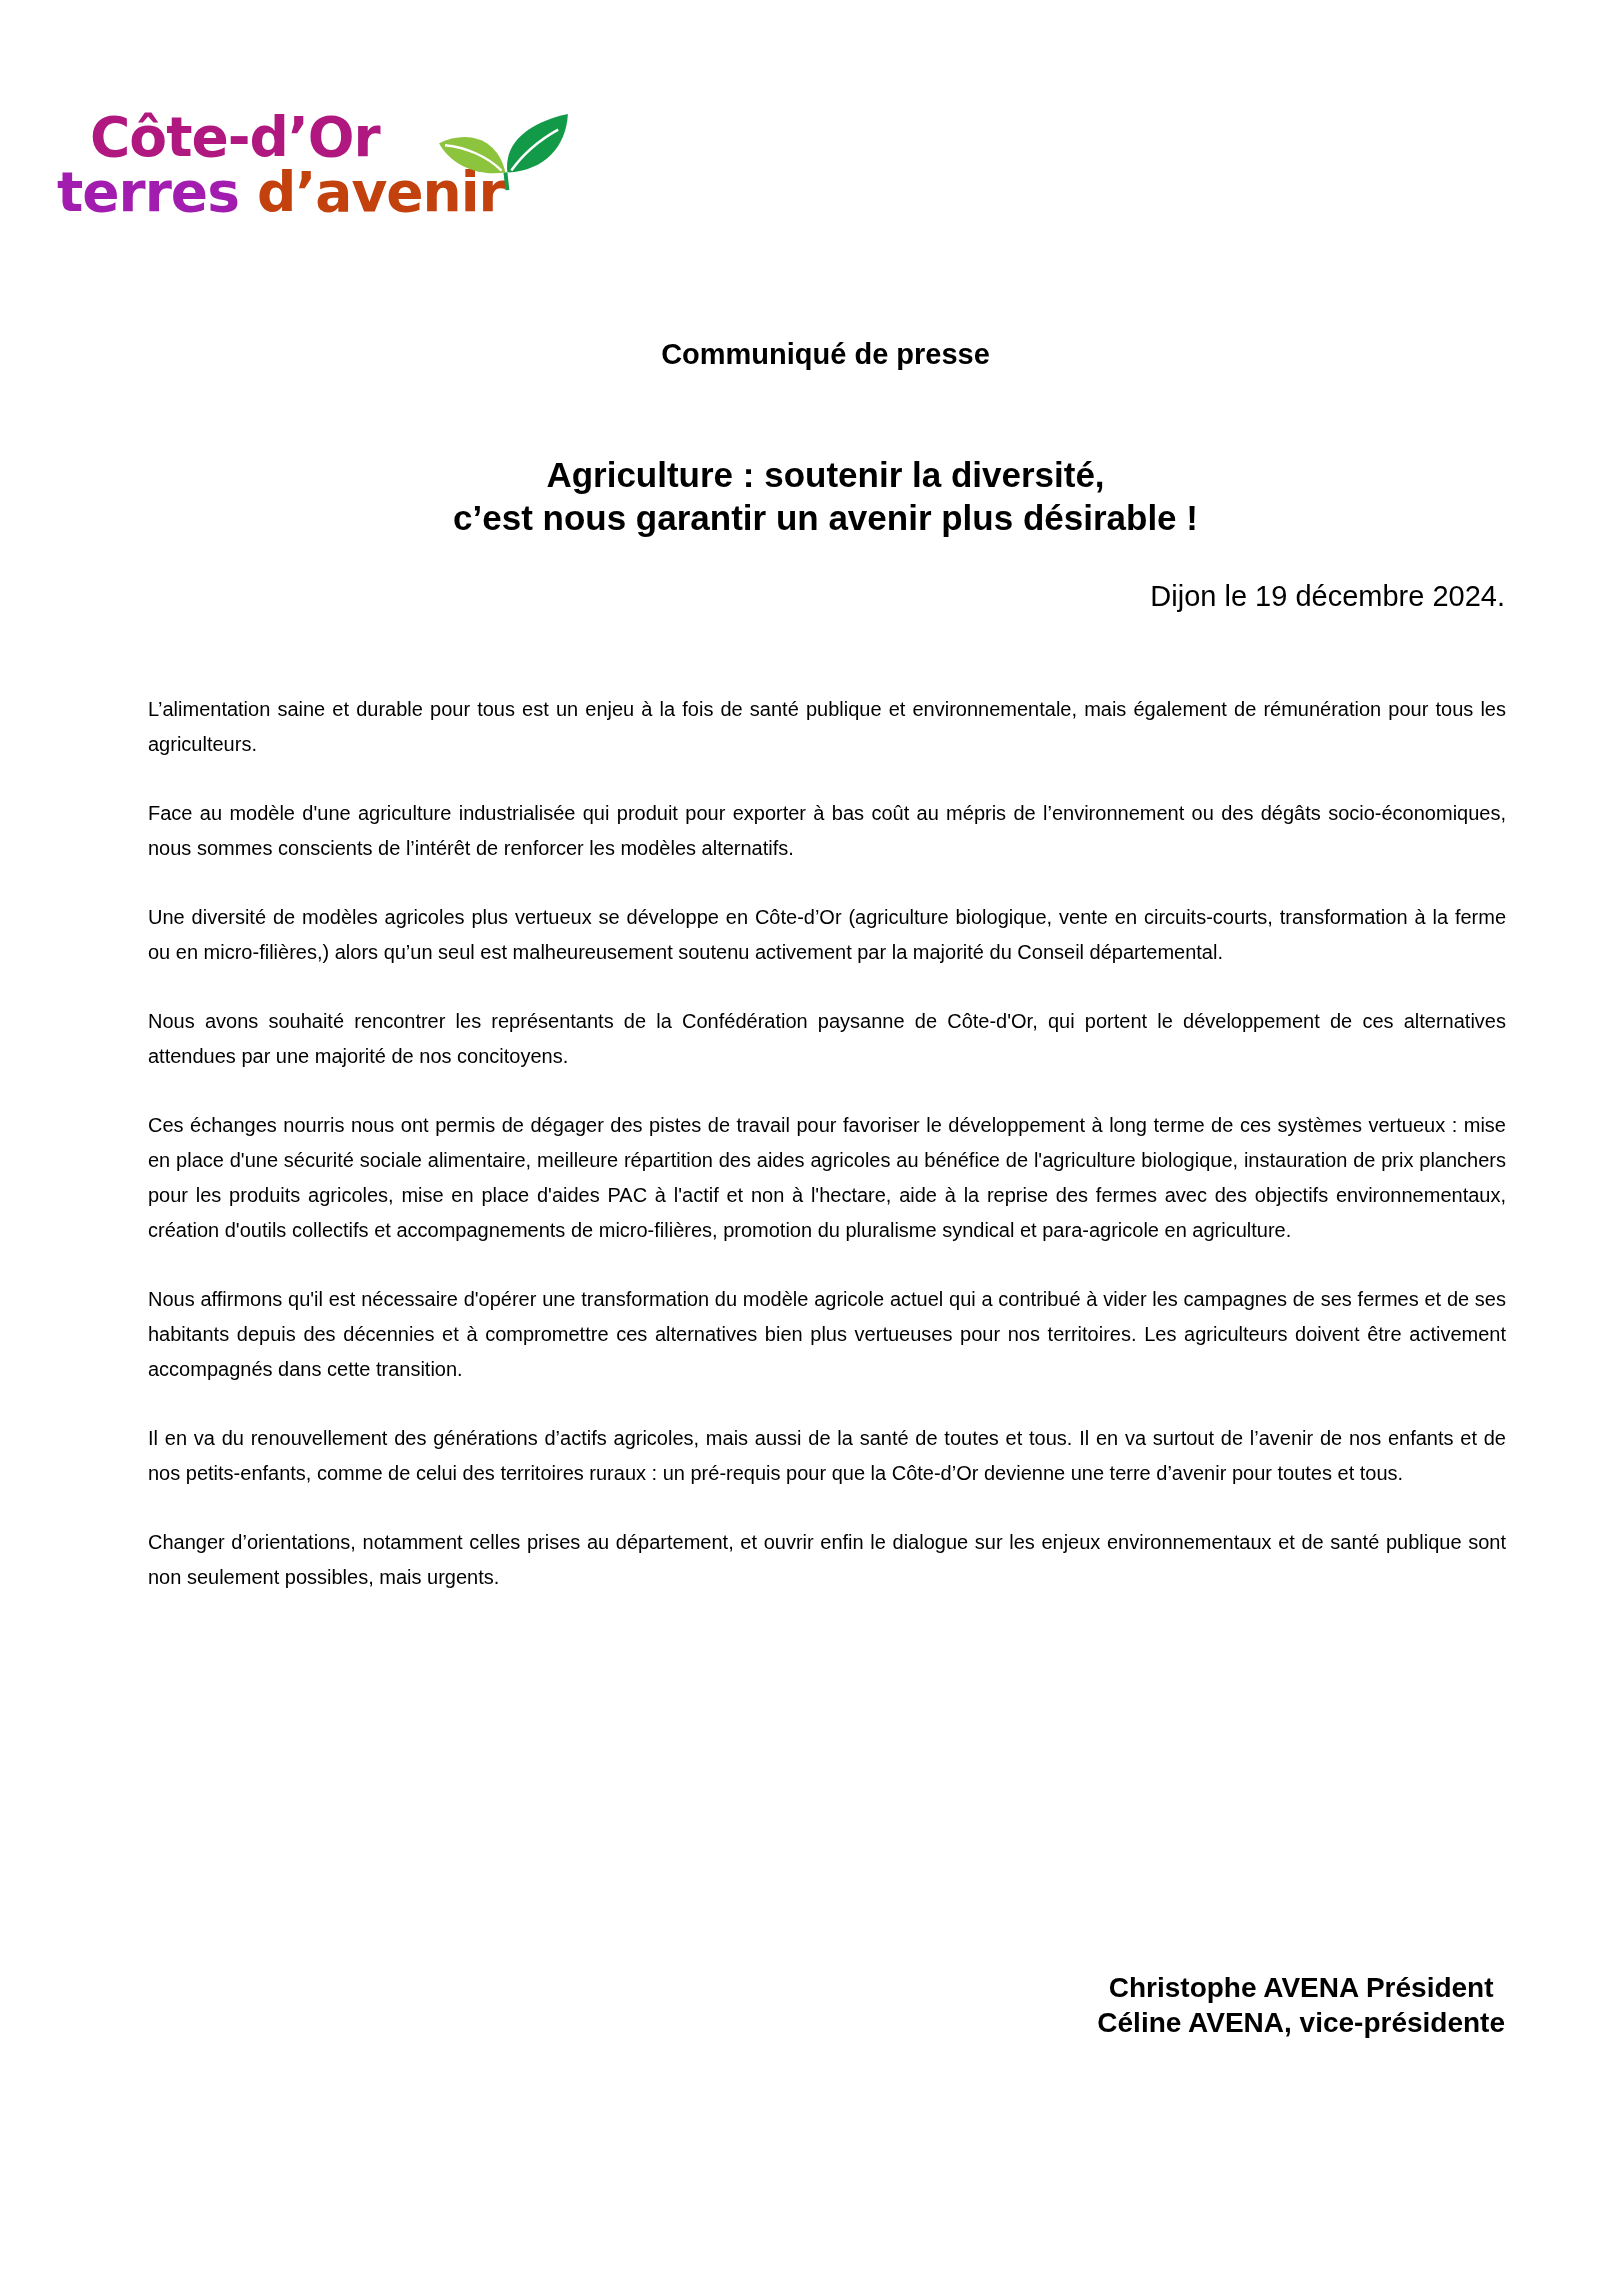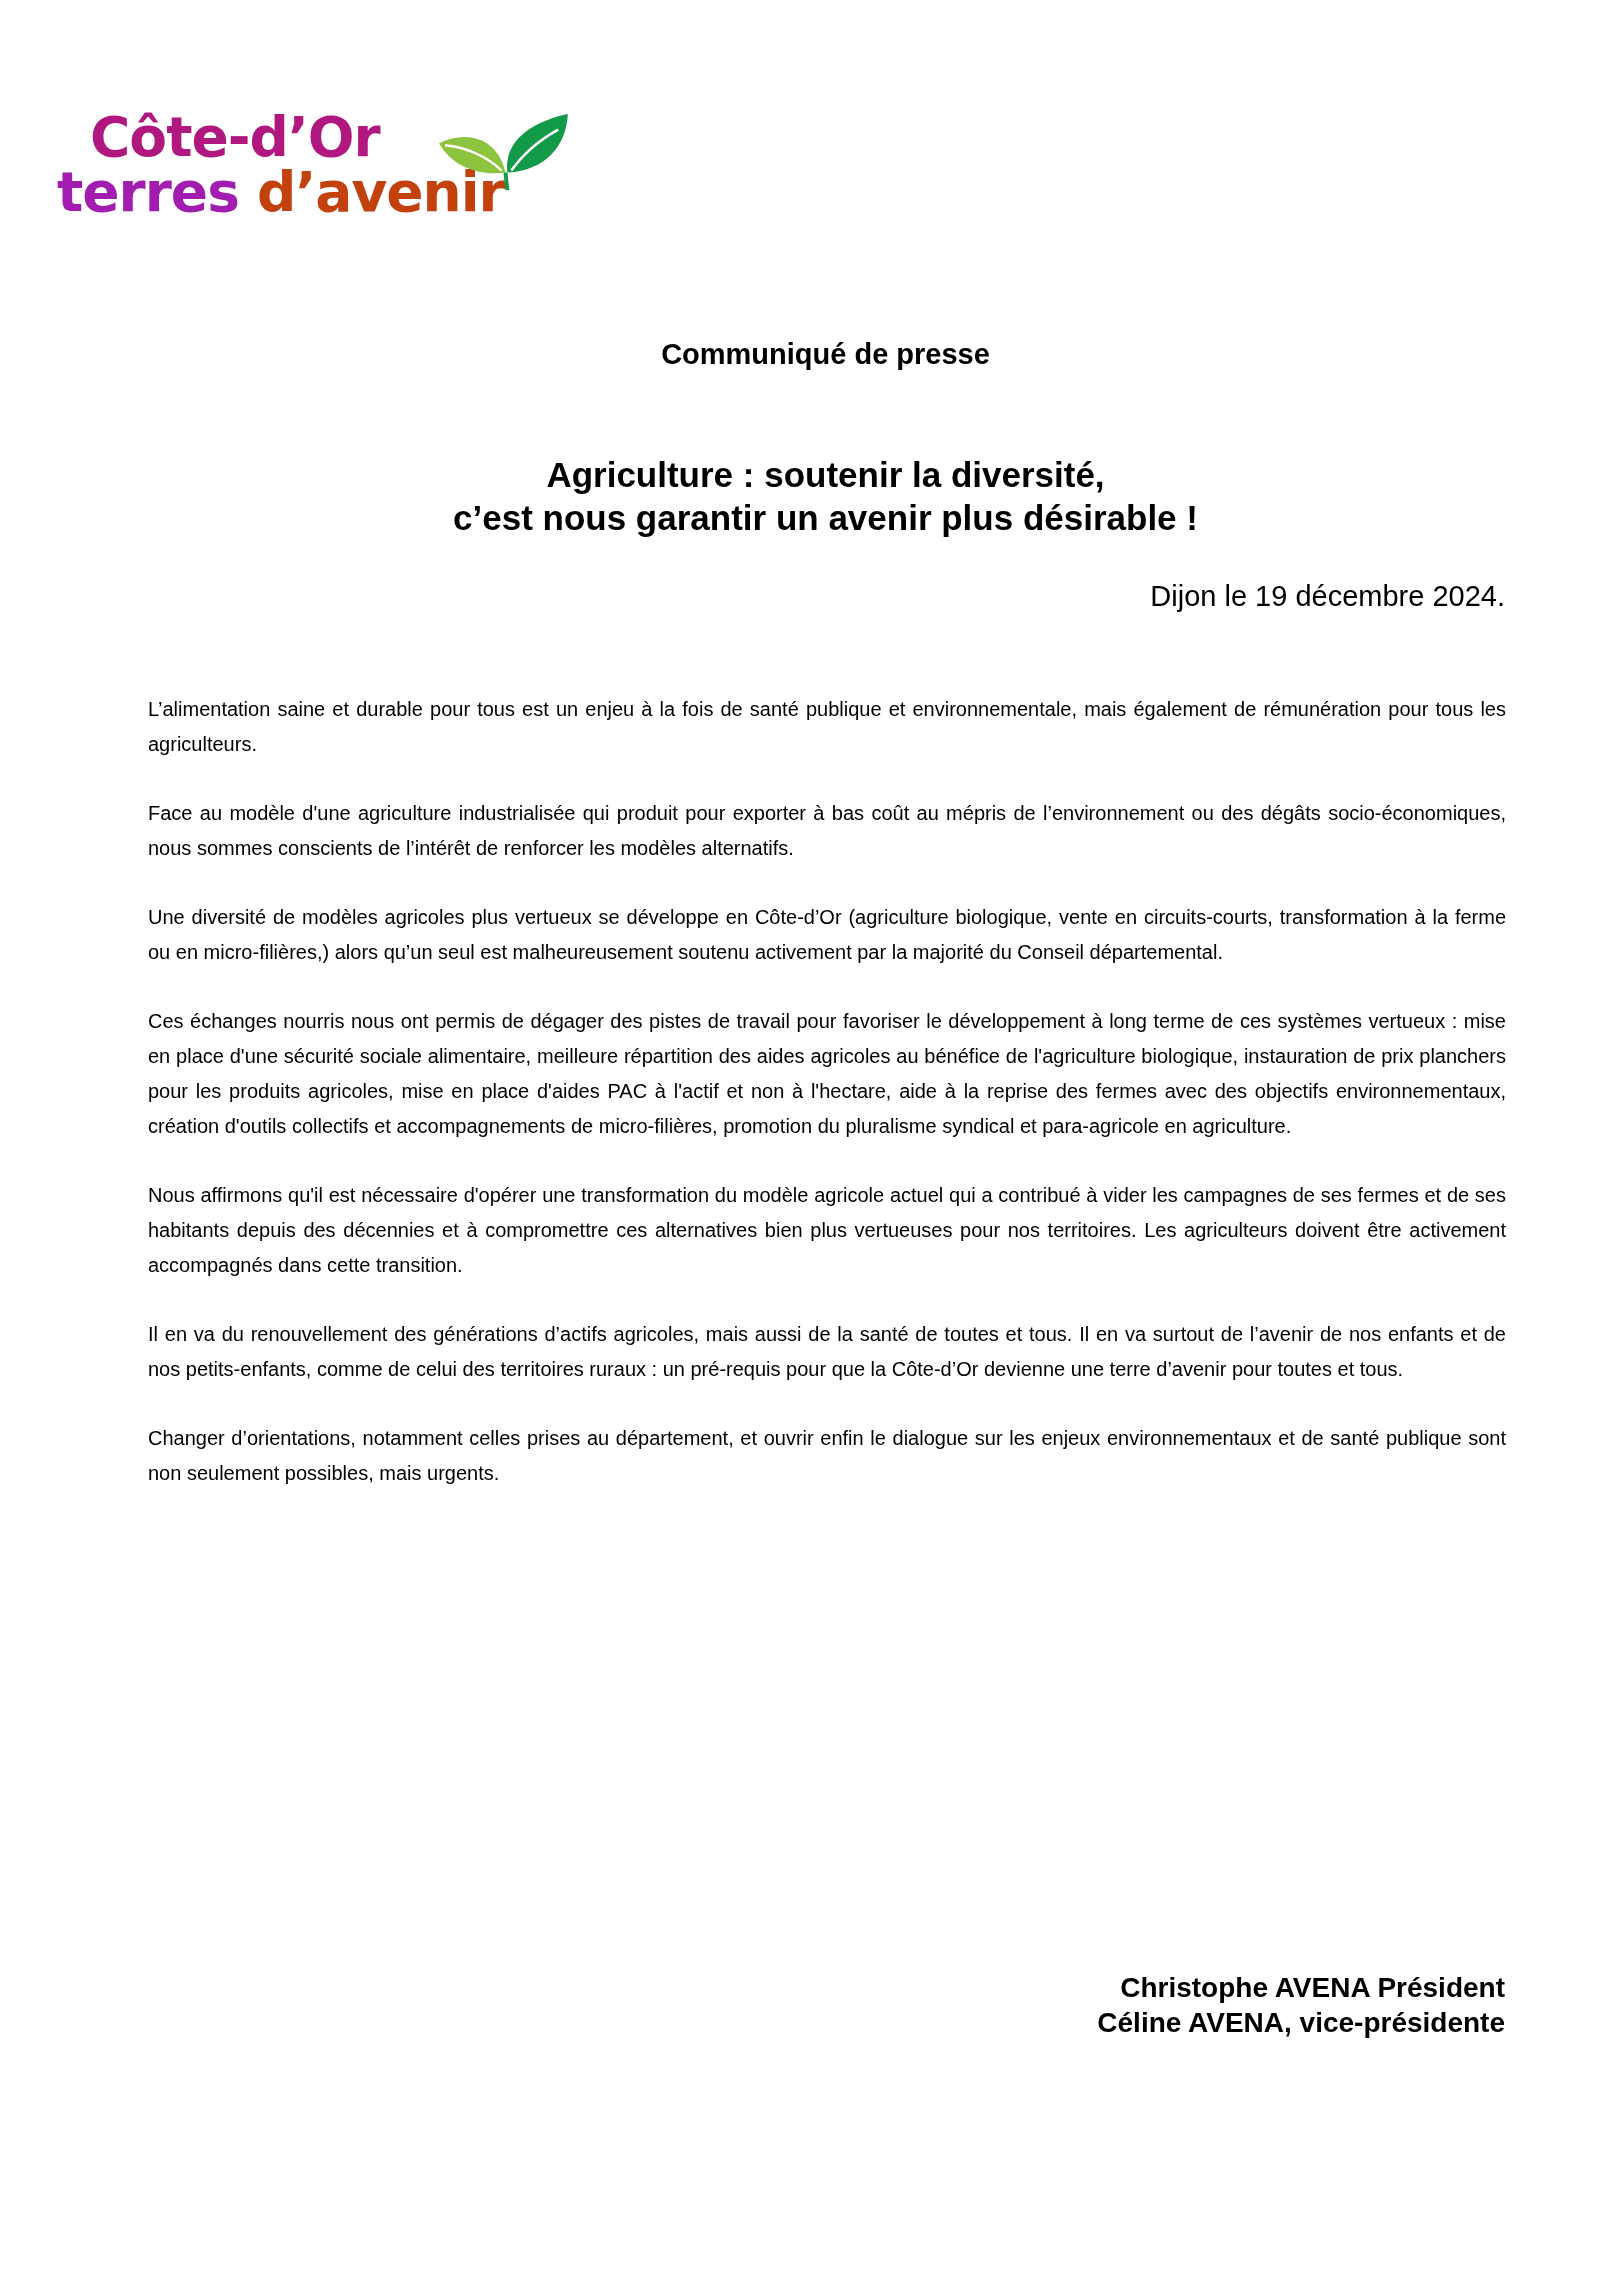--- a/index.html
+++ b/index.html
@@ -96,21 +96,21 @@
     }
     .signature {
       position: absolute;
       right: 116px;
       top: 1970px;
       text-align: right;
       font-weight: bold;
       font-size: 28px;
       line-height: 35px;
     }
-    .signature div { white-space: nowrap; }
+    .signature div { white-space: nowrap; text-align: center; }
   </style>
 </head>
 <body>
 
 <div class="logo">
   <div class="logo-line1" style="color:#b0177f;">
     <span>Côte-d’Or</span>
   </div>
   <div class="logo-line2">
     <span style="color:#a21caf;">terres</span>
@@ -134,20 +134,21 @@
   <div>Agriculture : soutenir la diversité,</div>
   <div>c’est nous garantir un avenir plus désirable !</div>
 </div>
 
 <div class="dateline">Dijon le 19 décembre 2024.</div>
 
 <div class="body-text">
   <p>L’alimentation saine et durable pour tous est un enjeu à la fois de santé publique et environnementale, mais également de rémunération pour tous les agriculteurs.</p>
   <p>Face au modèle d'une agriculture industrialisée qui produit pour exporter à bas coût au mépris de l’environnement ou des dégâts socio-économiques, nous sommes conscients de l’intérêt de renforcer les modèles alternatifs.</p>
   <p>Une diversité de modèles agricoles plus vertueux se développe en Côte-d’Or (agriculture biologique, vente en circuits-courts, transformation à la ferme ou en micro-filières,) alors qu’un seul est malheureusement soutenu activement par la majorité du Conseil départemental.</p>
+  <p>Nous avons souhaité rencontrer les représentants de la Confédération paysanne de Côte-d'Or, qui portent le développement de ces alternatives attendues par une majorité de nos concitoyens.</p>
   <p>Ces échanges nourris nous ont permis de dégager des pistes de travail pour favoriser le développement à long terme de ces systèmes vertueux : mise en place d'une sécurité sociale alimentaire, meilleure répartition des aides agricoles au bénéfice de l'agriculture biologique, instauration de prix planchers pour les produits agricoles, mise en place d'aides PAC à l'actif et non à l'hectare, aide à la reprise des fermes avec des objectifs environnementaux, création d'outils collectifs et accompagnements de micro-filières, promotion du pluralisme syndical et para-agricole en agriculture.</p>
   <p>Nous affirmons qu'il est nécessaire d'opérer une transformation du modèle agricole actuel qui a contribué à vider les campagnes de ses fermes et de ses habitants depuis des décennies et à compromettre ces alternatives bien plus vertueuses pour nos territoires. Les agriculteurs doivent être activement accompagnés dans cette transition.</p>
   <p>Il en va du renouvellement des générations d’actifs agricoles, mais aussi de la santé de toutes et tous. Il en va surtout de l’avenir de nos enfants et de nos petits-enfants, comme de celui des territoires ruraux : un pré-requis pour que la Côte-d’Or devienne une terre d’avenir pour toutes et tous.</p>
   <p>Changer d’orientations, notamment celles prises au département, et ouvrir enfin le dialogue sur les enjeux environnementaux et de santé publique sont non seulement possibles, mais urgents.</p>
 </div>
 
 <div class="signature">
   <div>Christophe AVENA Président</div>
   <div>Céline AVENA, vice-présidente</div>
 </div>

